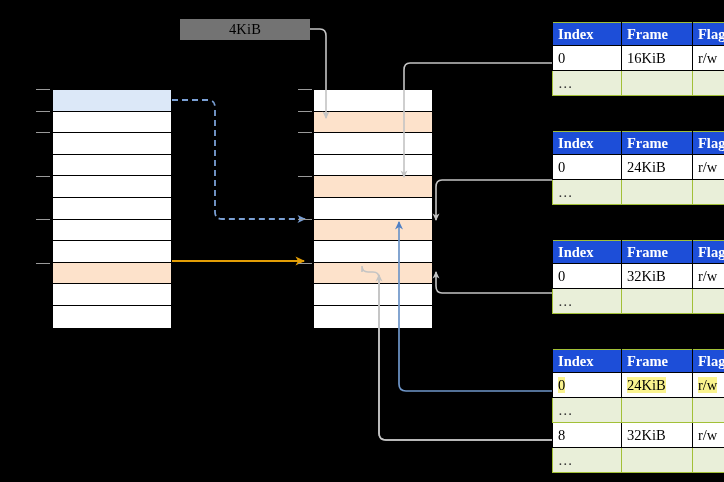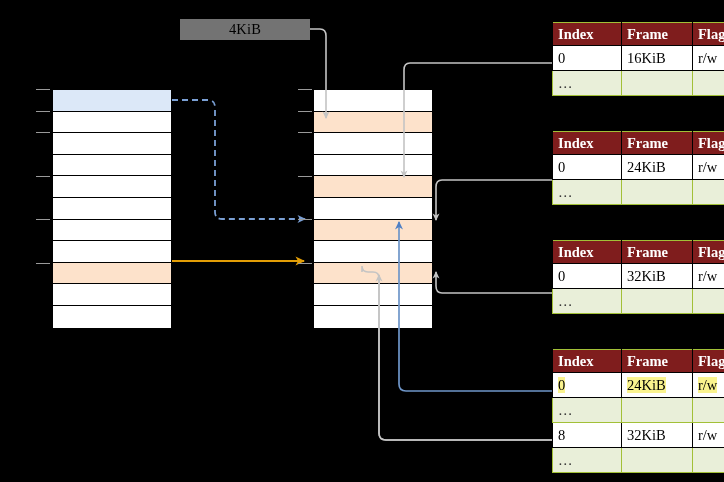--- a/index.html
+++ b/index.html
@@ -20,21 +20,21 @@
   .tick{position:absolute;width:14px;height:0;border-top:1.6px solid #9a9a9a;}
 
   
   .label4k{position:absolute;background:#737373;color:#000;
            display:flex;align-items:center;justify-content:center;
            font-size:14.5px;letter-spacing:.2px;}
 
   
   .ptable{position:absolute;border-collapse:collapse;table-layout:fixed;
           border:1.4px solid #a2c037;background:#fff;}
-  .ptable th{background:#7f1d1d;color:#fff;font-weight:bold;font-size:14.5px;
+  .ptable th{background:#1d4ed8;color:#fff;font-weight:bold;font-size:14.5px;
              text-align:left;padding:2px 5px;border:1.2px solid #000;
              border-top:none;line-height:1.25;}
   .ptable td{font-size:14.5px;color:#000;text-align:left;padding:1px 5px;
              border:1.2px solid #000;background:#fff;line-height:1.3;height:22px;}
   .ptable tr.alt td{background:#e9efd9;border-color:#a2c037;color:#333;}
   .ptable td .hl{background:#faf38e;}
   .c-index{width:58px;}
   .c-frame{width:60px;margin-left:40px;}
   .c-flags{width:48px;}
 </style>

